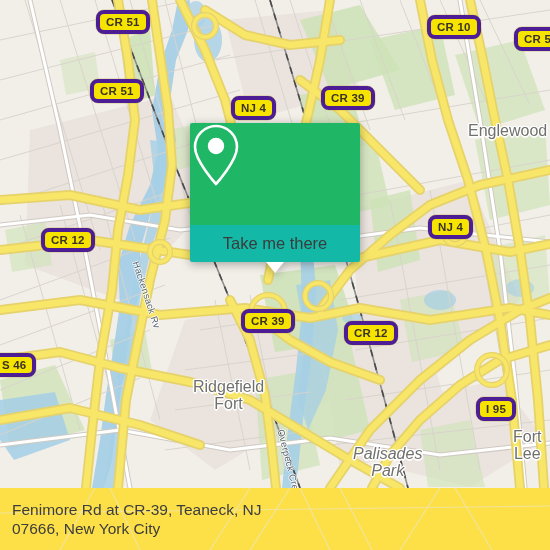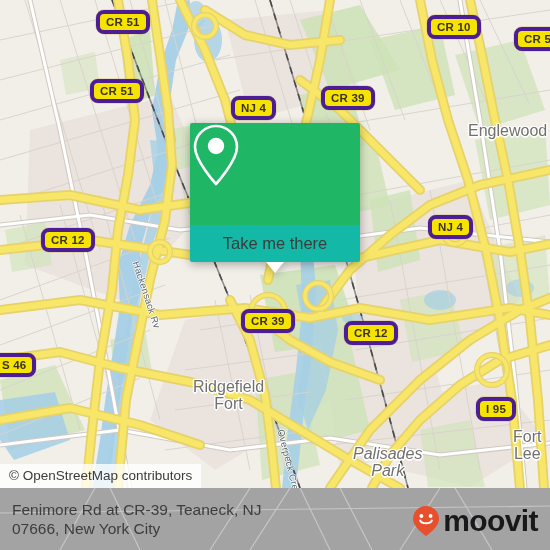--- a/index.html
+++ b/index.html
@@ -100,21 +100,21 @@
     font-family:"Liberation Sans",sans-serif;
     font-size:13.5px;
     padding:4px 9px 5px 9px;
     line-height:15px;
     white-space:nowrap;
   }
 
   
   .footer{
     position:absolute;left:0;top:488px;width:550px;height:62px;
-    background:#a3a3a3;
+    background:#fde047;
     display:flex;align-items:center;
     overflow:hidden;
   }
   .footer-wm{
     position:absolute;left:0;top:0;width:550px;height:62px;
     opacity:.5;pointer-events:none;
   }
   .footer-text{
     position:relative;
     margin-left:12px;width:300px;
@@ -372,42 +372,32 @@
           <path d="M26 3 C14.4 3 5 12.4 5 24 C5 38 26 61 26 61 C26 61 47 38 47 24 C47 12.4 37.6 3 26 3 Z" fill="none" stroke="#ffffff" stroke-width="2.6" stroke-linejoin="round"></path>
           <circle cx="26" cy="23" r="8.2" fill="#ffffff"></circle>
         </svg>
       </div>
       <div class="popup-foot">
         <span>Take me there</span>
       </div>
       <div class="popup-tail"></div>
     </div>
 
-    <div class="attrib">© OpenStreetMap contributors</div>
   </div>
 
   <div class="footer">
     <svg class="footer-wm" width="550" height="62" viewBox="0 0 550 62">
       <g stroke="#e7e7e7" stroke-width="1.2" fill="none">
         <path d="M210 62 L250 0"></path>
           <path d="M250 62 L290 0"></path>
         <path d="M300 0 L330 62"></path>
           <path d="M340 0 L372 62"></path>
         <path d="M400 62 L440 0"></path>
           <path d="M455 0 L492 62"></path>
         <path d="M60 62 L95 0"></path>
           <path d="M110 0 L140 62"></path>
         <path d="M0 25 L550 18"></path>
       </g>
     </svg>
     <div class="footer-text">Fenimore Rd at CR-39, Teaneck, NJ 07666, New York City</div>
-    <div class="logo">
-      <svg width="30" height="32" viewBox="0 0 30 32">
-        <path d="M15 1 C7.8 1 2 6.8 2 14 C2 22.5 15 31 15 31 C15 31 28 22.5 28 14 C28 6.8 22.2 1 15 1 Z" fill="#e8502d"></path>
-        <circle cx="10.4" cy="11" r="1.9" fill="#ffffff"></circle>
-        <circle cx="19.6" cy="11" r="1.9" fill="#ffffff"></circle>
-        <path d="M9.2 15.6 C11 19.2 19 19.2 20.8 15.6" fill="none" stroke="#ffffff" stroke-width="2.1" stroke-linecap="round"></path>
-      </svg>
-      <span class="logo-word">moovit</span>
-    </div>
   </div>
 
 </div>
 
 </body></html>

